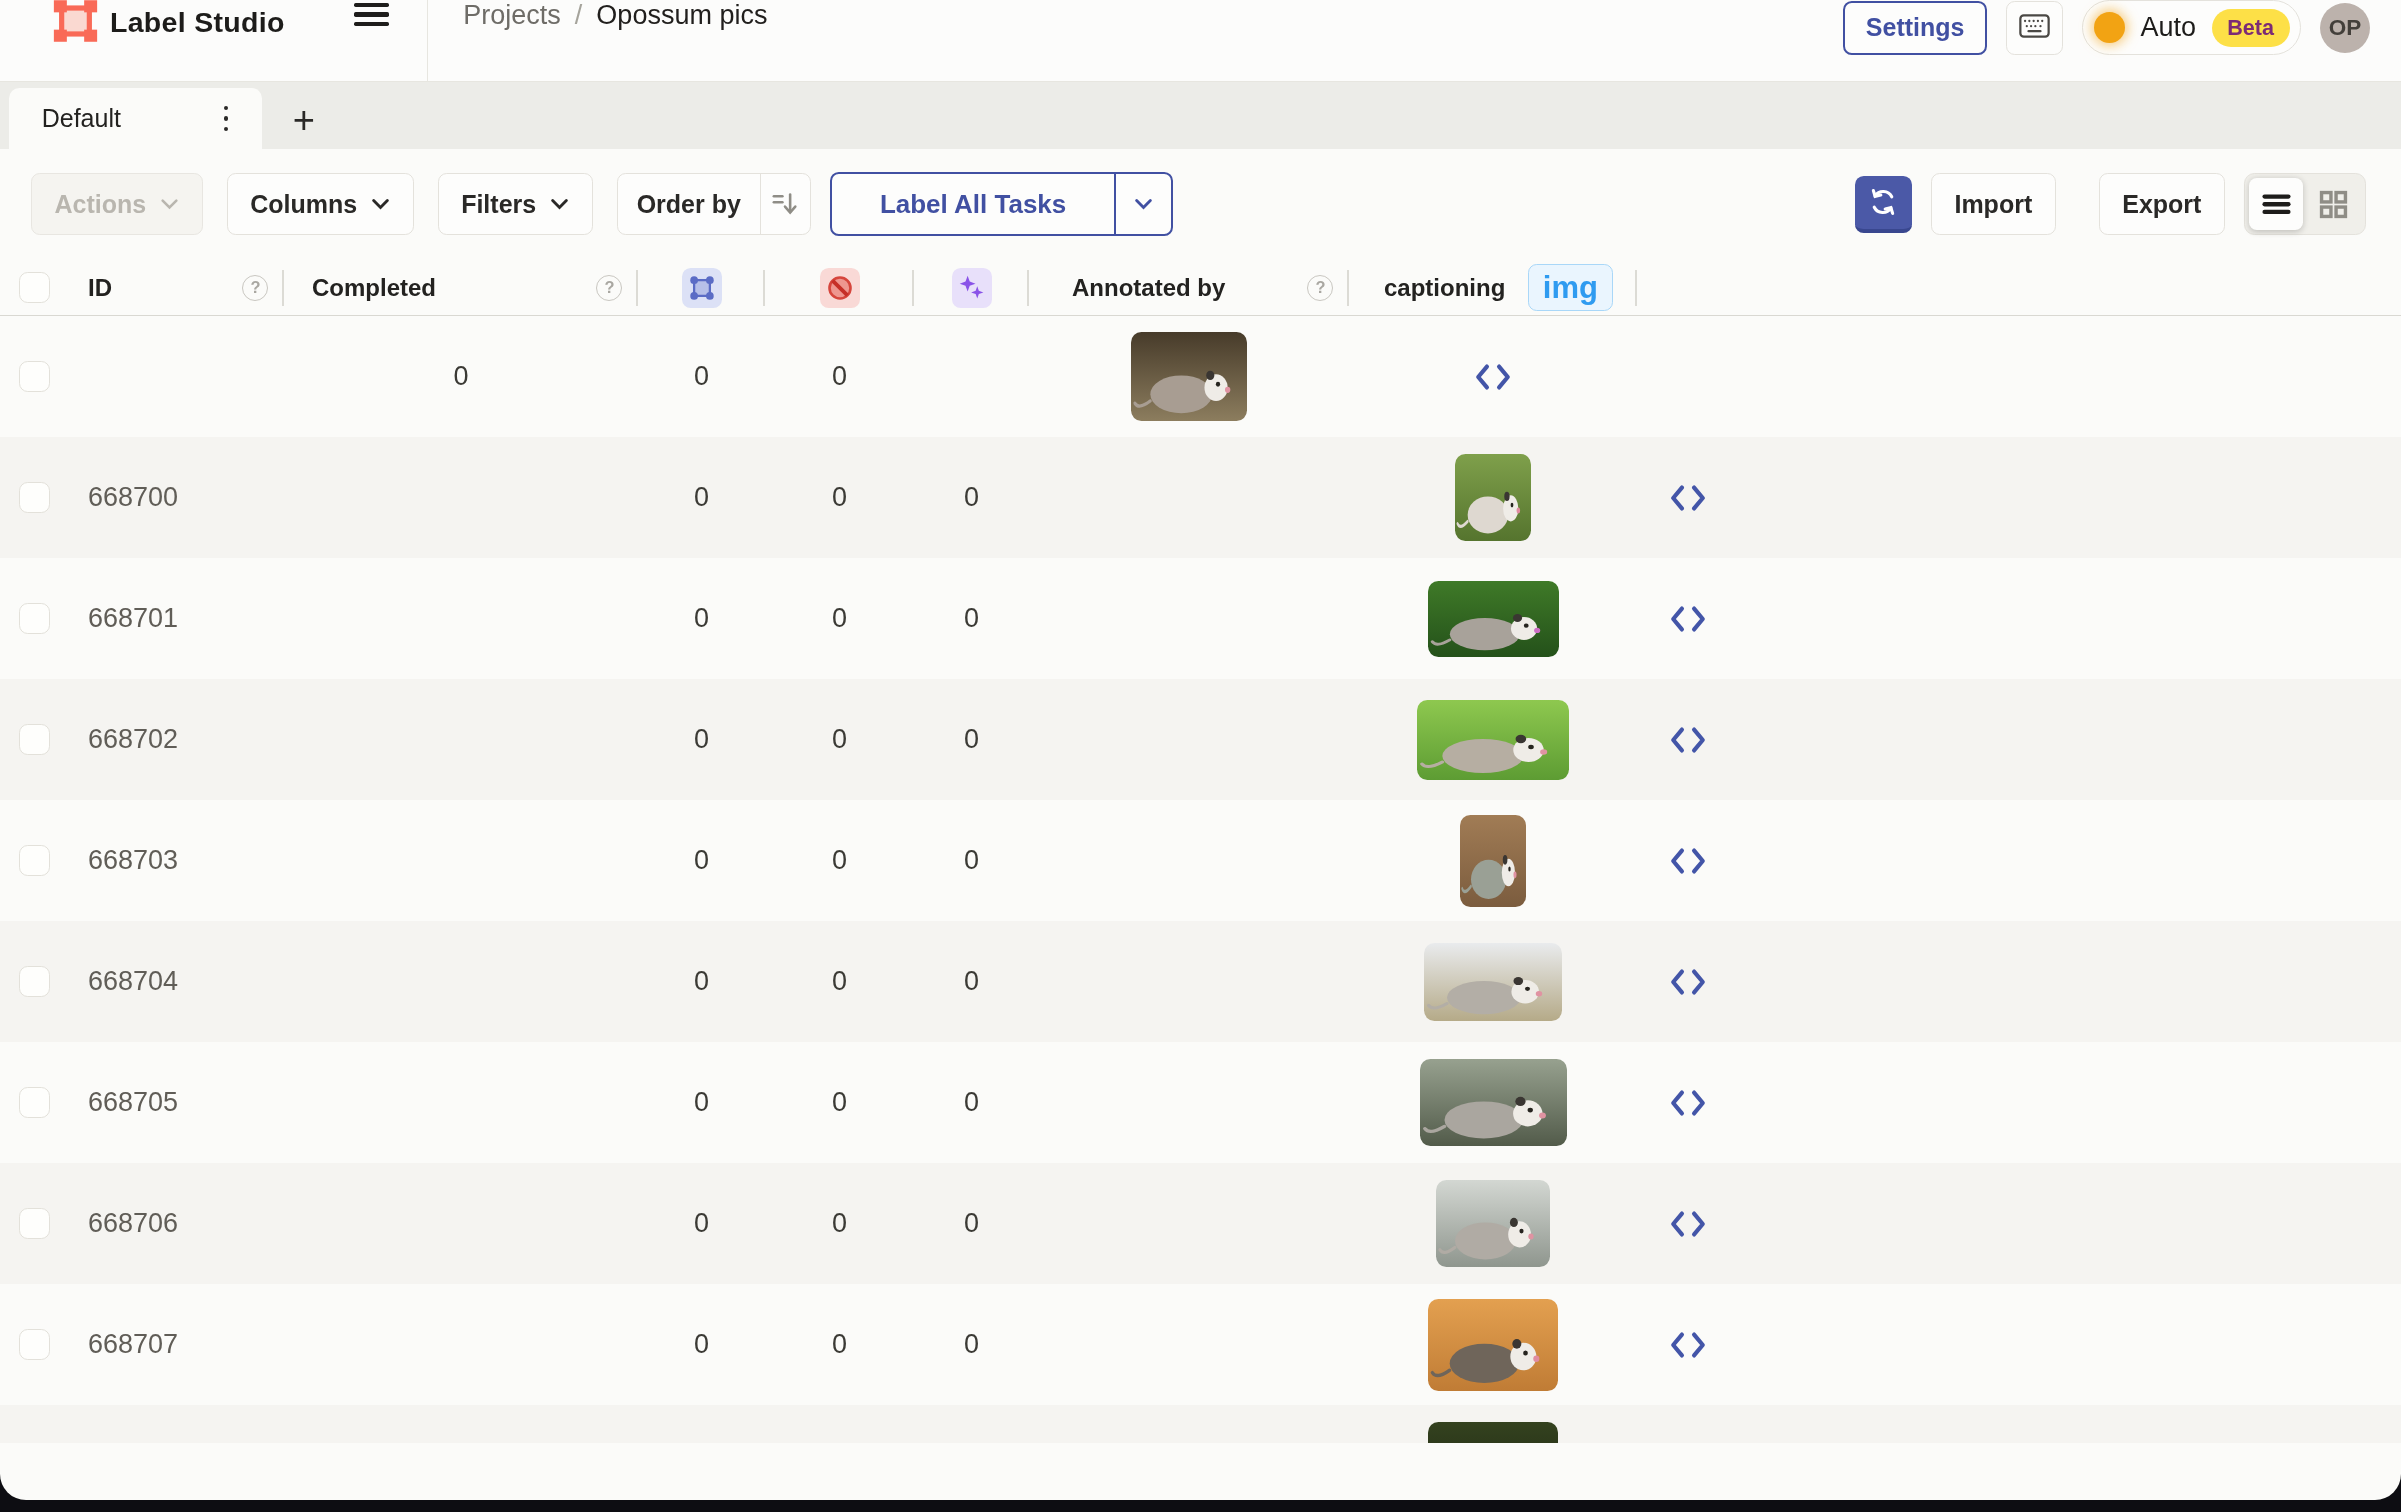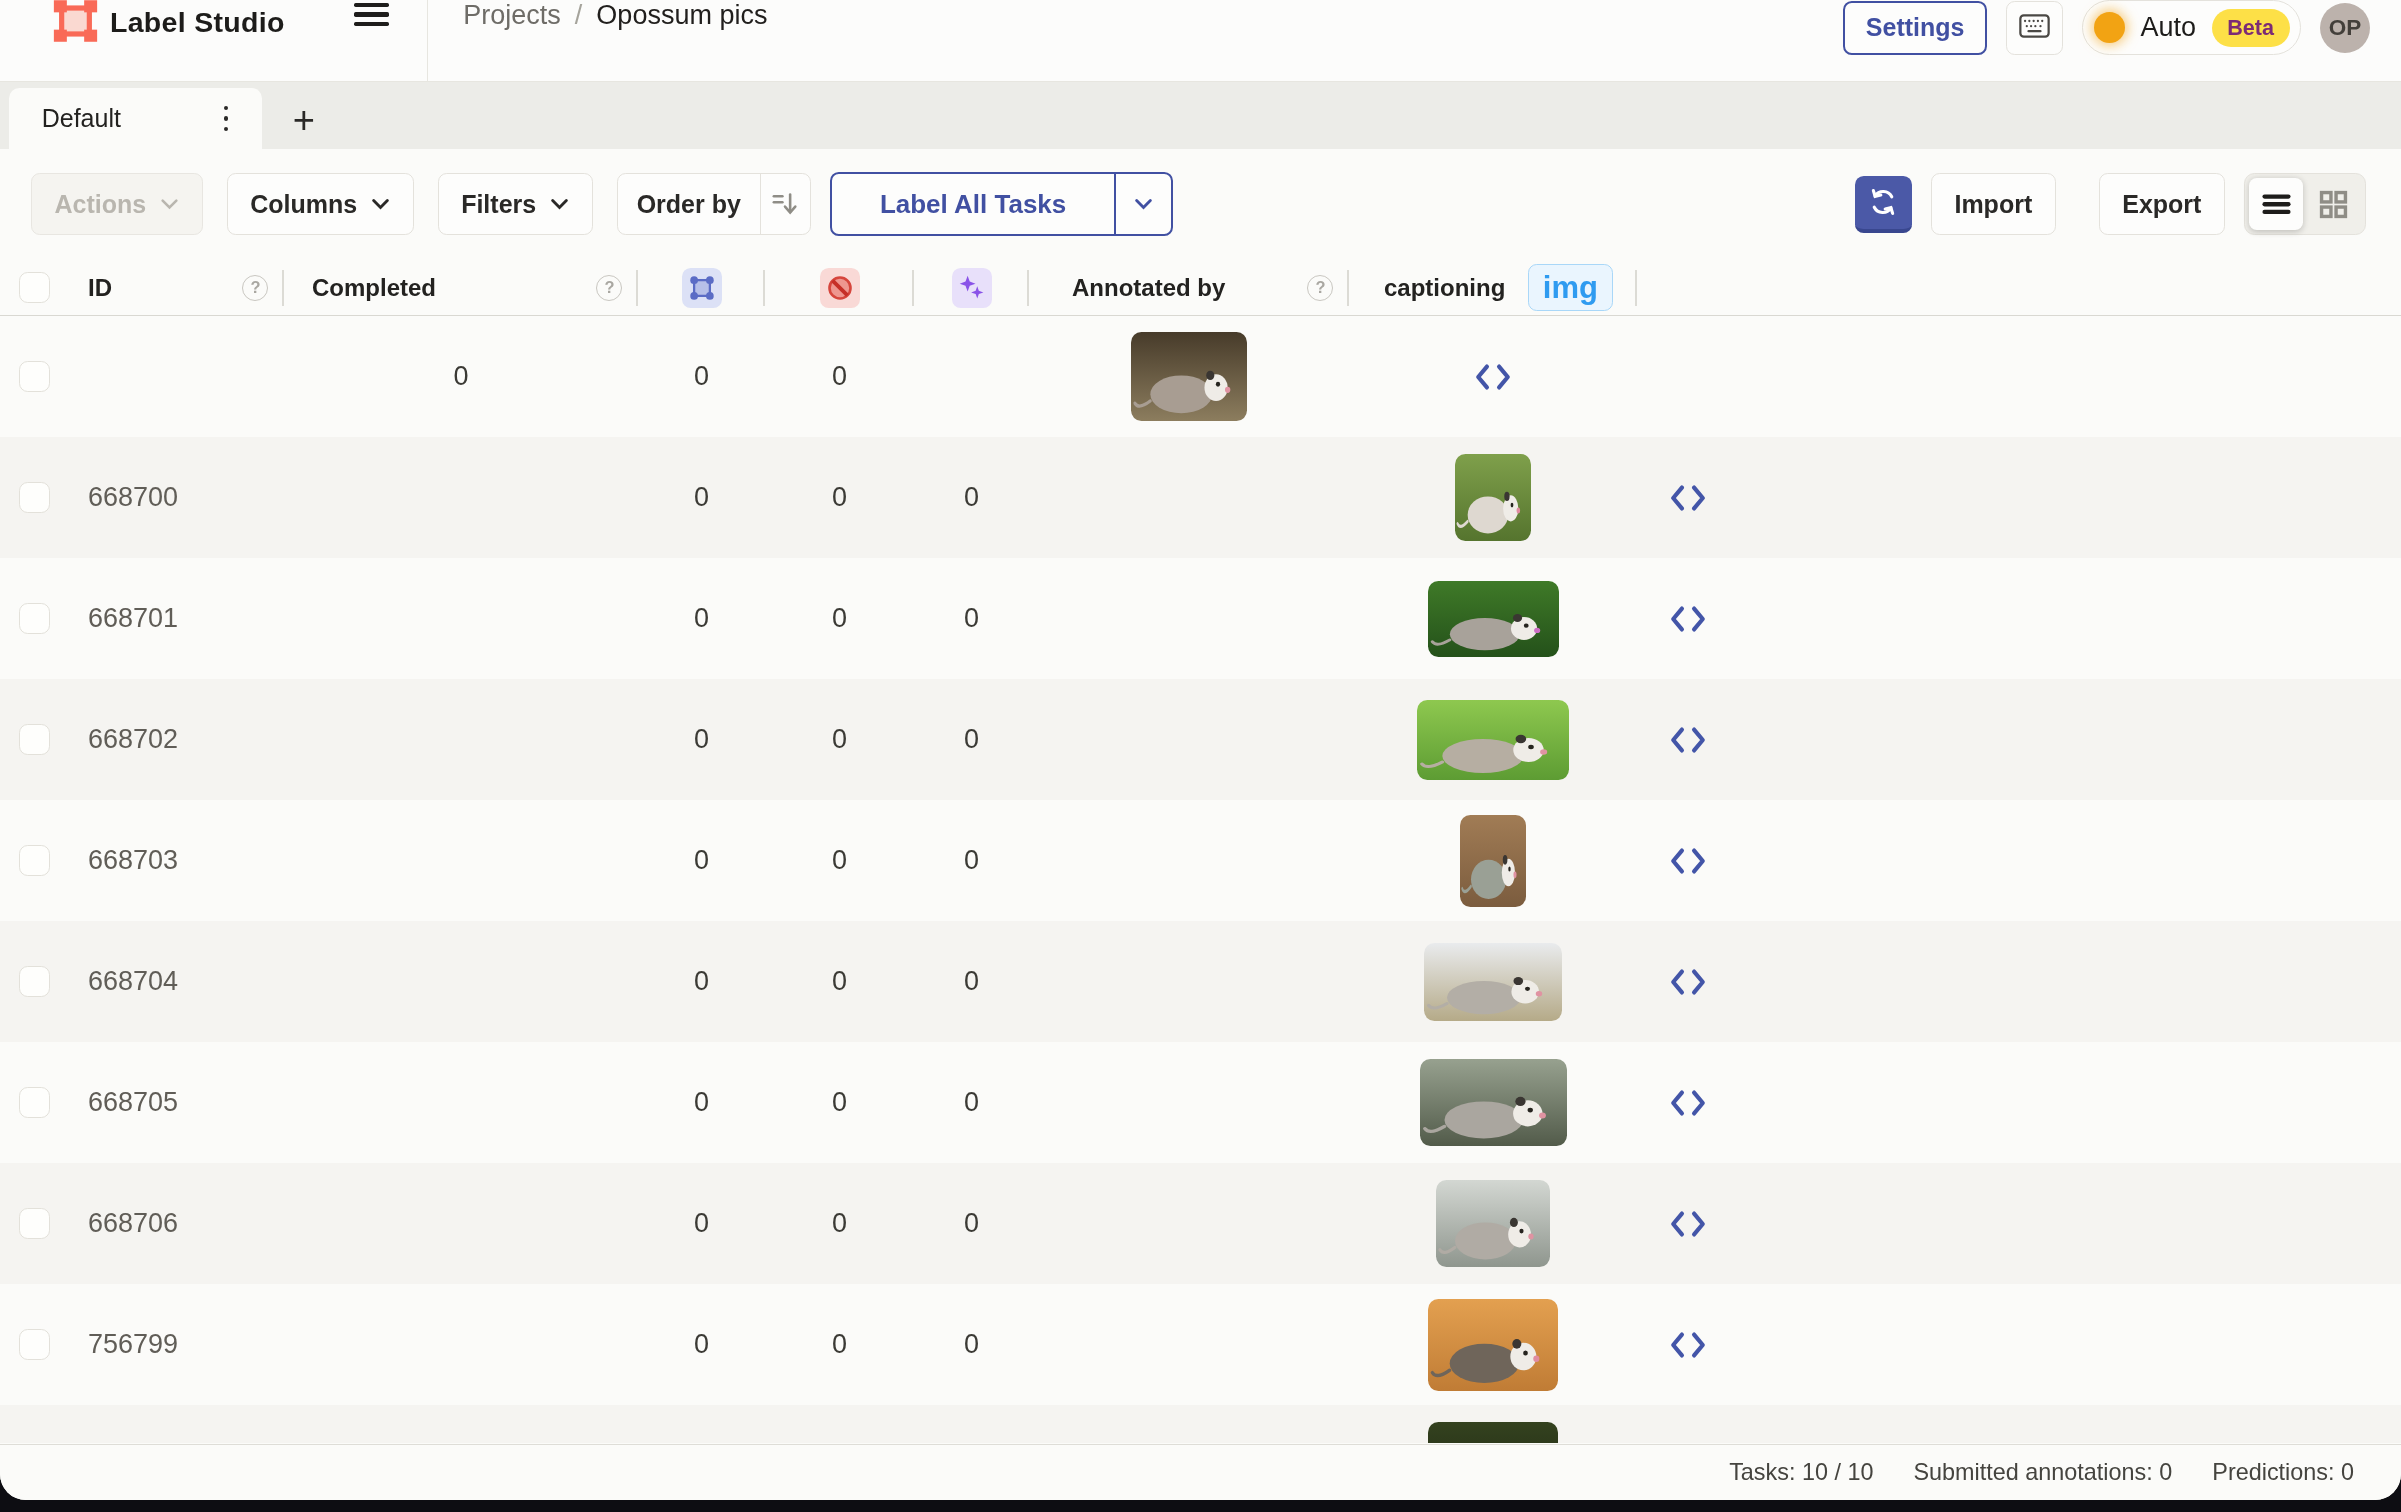--- a/index.html
+++ b/index.html
@@ -648,21 +648,21 @@
         </svg>
       </span>
     </div>
     <div class="cell"></div>
   </div>
         <div class="trow grid-cols">
     <div class="cell c-center">
       <span class="checkbox"></span>
     </div>
     <div class="cell">
-      <span class="id-text">756799</span>
+      <span class="id-text">668707</span>
     </div>
     <div class="cell" style="padding-left:28px;"></div>
     <div class="cell c-center num">0</div>
     <div class="cell c-center num">0</div>
     <div class="cell c-center num">0</div>
     <div class="cell" style="padding-left:43px;"></div>
     <div class="cell c-center">
       <span class="thumb" style="width: 130px; height: 92px;">
               <svg viewBox="0 0 120 80" preserveAspectRatio="none" role="img" aria-label="opossum standing on orange wood shavings">
                 <defs>
@@ -720,21 +720,16 @@
                 <circle cx="90" cy="47" r="2.2" fill="#26241F"></circle>
                 <circle cx="100" cy="52" r="2.8" fill="#3E4A2A"></circle>
               </svg>
             </span>
     </div>
     <div class="cell c-center"></div>
     <div class="cell"></div>
   </div>
       </div>
 
-    <div class="statusbar">
-      <span>Tasks: 10 / 10</span>
-      <span>Submitted annotations: 0</span>
-      <span>Predictions: 0</span>
-    </div>
 
   </div>
 </div>
 
 
 </body></html>

